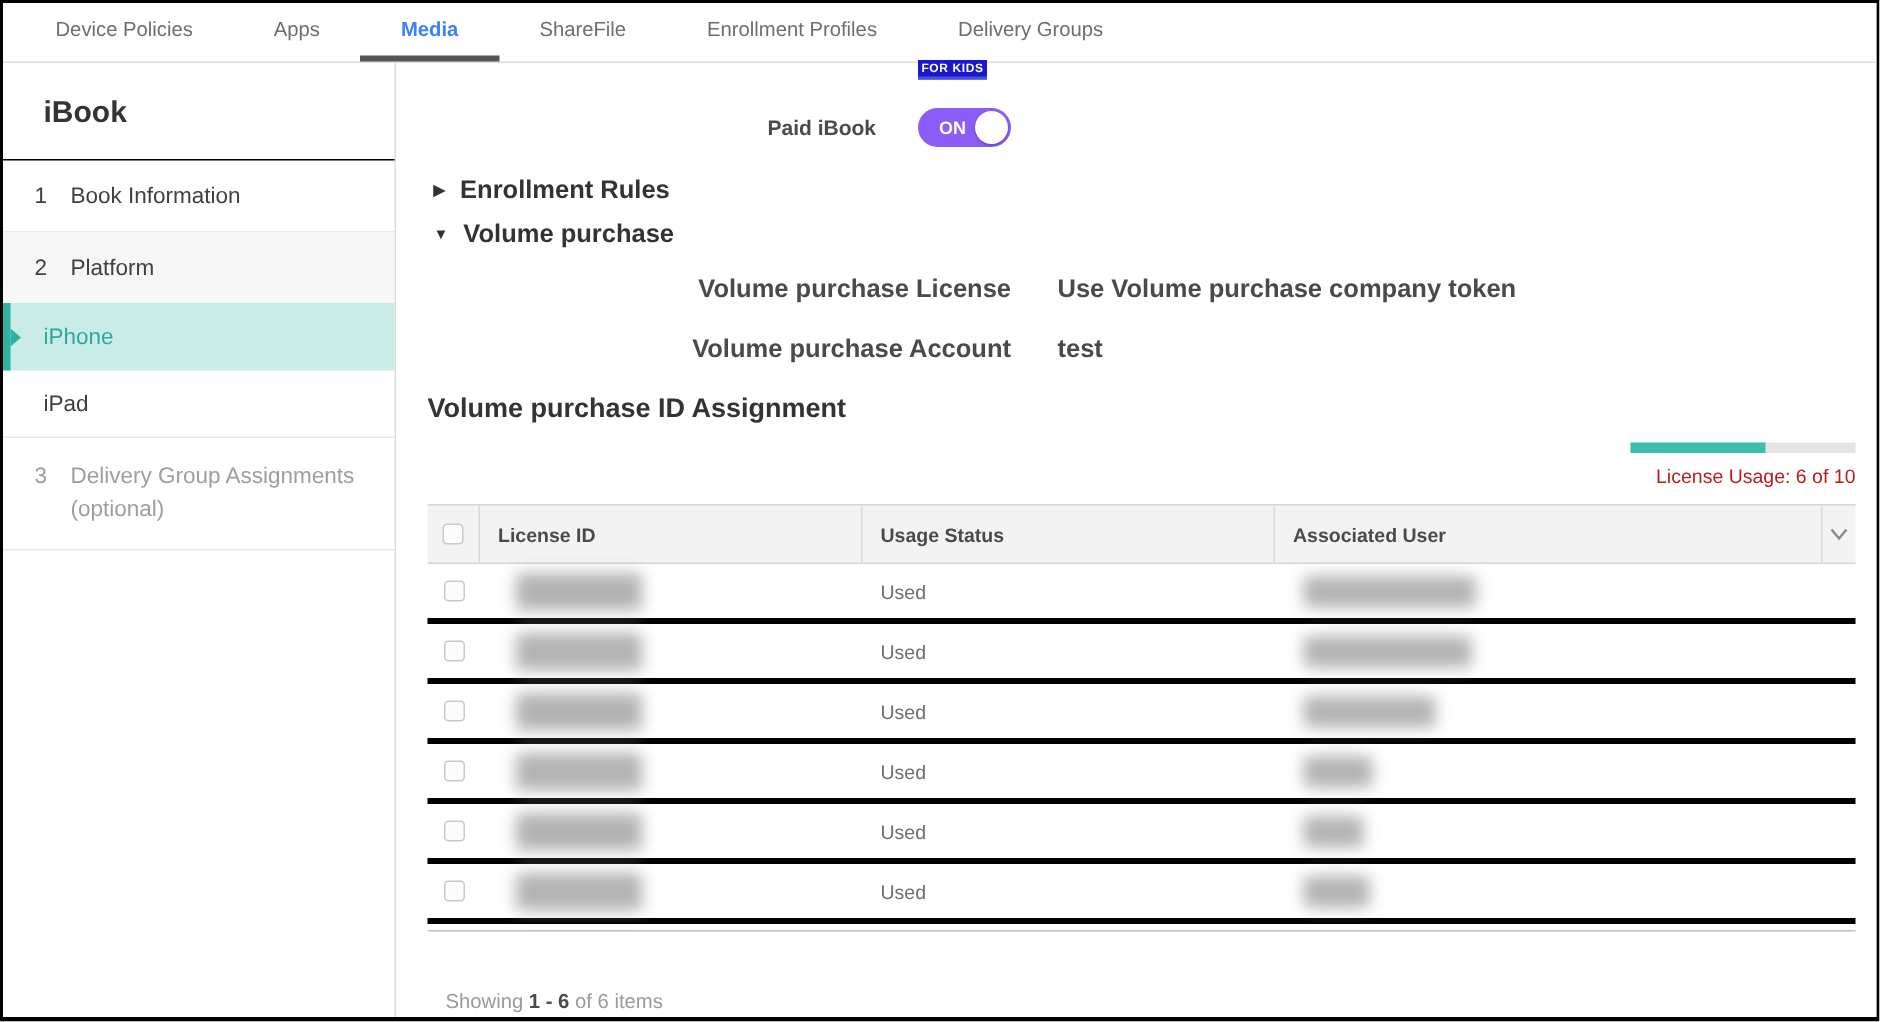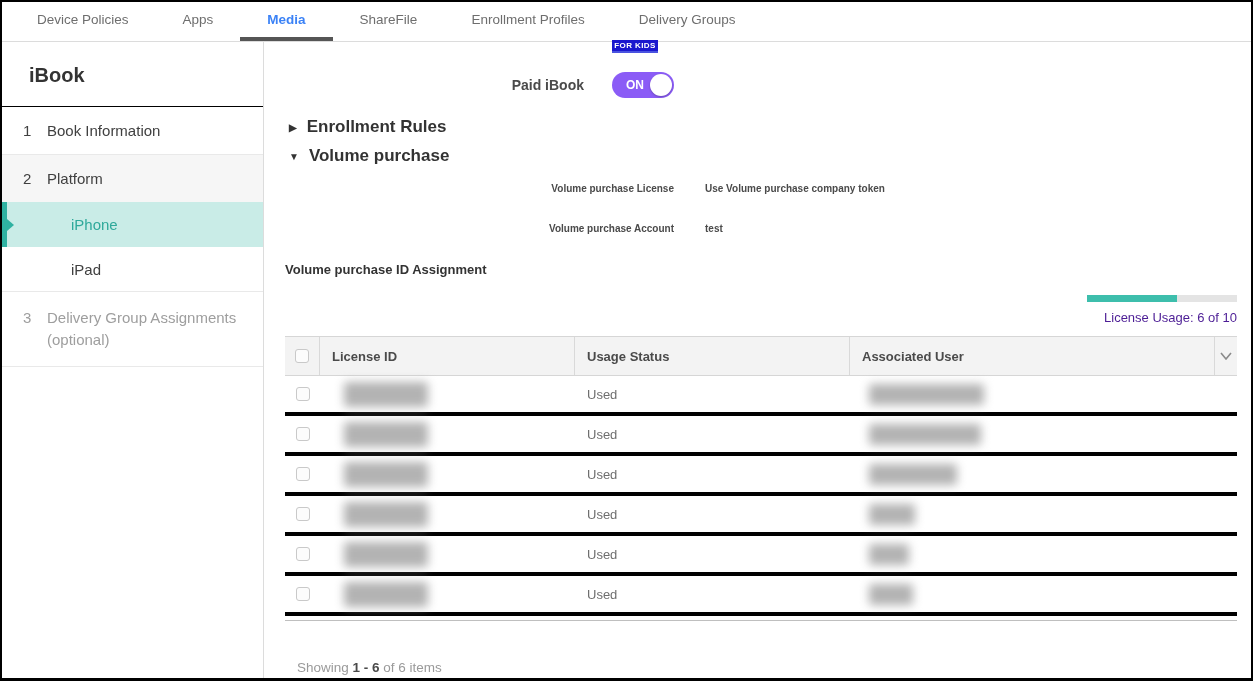--- a/index.html
+++ b/index.html
@@ -13,49 +13,49 @@
 
   .body { display:flex; height:636px; }
 
   
   .sidebar { width:262px; min-width:262px; border-right:1px solid #dcdcdc; background:#fff; }
   .side-title { padding:22px 0 0 27px; height:65px; font-size:20px; font-weight:bold; color:#333; border-bottom:1px solid #000000; }
   .step { display:flex; padding:15px 10px 15px 21px; font-size:15px; color:#404040; border-bottom:1px solid #e9e9e9; }
   .step .num { width:24px; flex:none; }
   .step.step-platform { background:#f6f6f6; border-bottom:none; }
   .step.step-muted { color:#9e9e9e; line-height:1.45; }
-  .platform-item { position:relative; display:flex; align-items:center; height:45px; padding-left:69px; font-size:15px; color:#404040; cursor:pointer; }
+  .platform-item { position:relative; display:flex; align-items:center; height:45px; padding-left:27px; font-size:15px; color:#404040; cursor:pointer; }
   .platform-item.selected { background:#c9ece7; color:#2fa99b; }
   .platform-item.selected .sel-accent { position:absolute; left:0; top:0; bottom:0; width:5px; background:#2fb2a2; }
   .platform-item.selected .sel-arrow { position:absolute; left:5px; top:50%; margin-top:-6px; width:0; height:0; border-left:7px solid #2fb2a2; border-top:6px solid transparent; border-bottom:6px solid transparent; }
   .platform-item.ipad { border-bottom:1px solid #e9e9e9; }
 
   
   .main { position:relative; flex:1; background:#fff; }
 
   .kids-badge { position:absolute; left:348px; top:-2px; width:46px; height:13px; background:#1a17ce; color:#fff; font-size:8px; font-weight:bold; letter-spacing:.4px; display:flex; align-items:center; justify-content:center; border-bottom:2px solid #4a53e0; }
 
   .paid-row { position:absolute; left:0; top:30px; display:flex; align-items:center; }
   .paid-label { width:320px; text-align:right; font-size:14px; font-weight:bold; color:#4a4a4a; }
   .toggle { position:relative; margin-left:28px; width:62px; height:26px; border-radius:13px; background:#8b5cf6; cursor:pointer; }
   .toggle .t-label { position:absolute; left:14px; top:6px; font-size:12px; font-weight:bold; color:#fff; }
   .toggle .t-knob { position:absolute; right:2px; top:2px; width:22px; height:22px; border-radius:50%; background:#fff; box-shadow:0 1px 2px rgba(0,0,0,.25); }
 
   .section-head { position:absolute; left:25px; display:flex; align-items:center; font-size:17px; font-weight:bold; color:#333; cursor:pointer; }
   .section-head .tri { font-size:10px; margin-right:10px; color:#333; }
 
-  .field-row { position:absolute; left:0; display:flex; font-size:10px; font-weight:bold; color:#4a4a4a; }
+  .field-row { position:absolute; left:0; display:flex; font-size:17px; font-weight:bold; color:#4a4a4a; }
   .field-row .f-label { width:410px; text-align:right; }
   .field-row .f-value { margin-left:31px; }
 
-  .assign-title { position:absolute; left:21px; top:220px; font-size:13px; font-weight:bold; color:#333; }
+  .assign-title { position:absolute; left:21px; top:220px; font-size:18px; font-weight:bold; color:#333; }
 
   .progress { position:absolute; left:823px; top:253px; width:150px; height:7px; background:#e4e4e4; }
   .progress .fill { height:7px; background:#3dbeac; }
-  .usage-text { position:absolute; left:673px; top:268px; width:300px; text-align:right; font-size:13px; color:#4c1d95; }
+  .usage-text { position:absolute; left:673px; top:268px; width:300px; text-align:right; font-size:13px; color:#b91c1c; }
 
   
   .table { position:absolute; left:21px; top:294px; width:952px; }
   .t-head { display:flex; height:40px; background:#f3f3f3; border:1px solid #d6d6d6; border-left:none; border-right:none; align-items:center; }
   .t-head .col { height:100%; display:flex; align-items:center; border-right:1px solid #d9d9d9; font-size:13px; font-weight:bold; color:#4a4a4a; }
   .t-head .col:last-child { border-right:none; }
   .col-check { width:35px; justify-content:center; flex:none; }
   .col-license { width:255px; padding-left:12px; flex:none; }
   .col-status { width:275px; padding-left:12px; flex:none; }
   .col-user { flex:1; padding-left:12px; }

